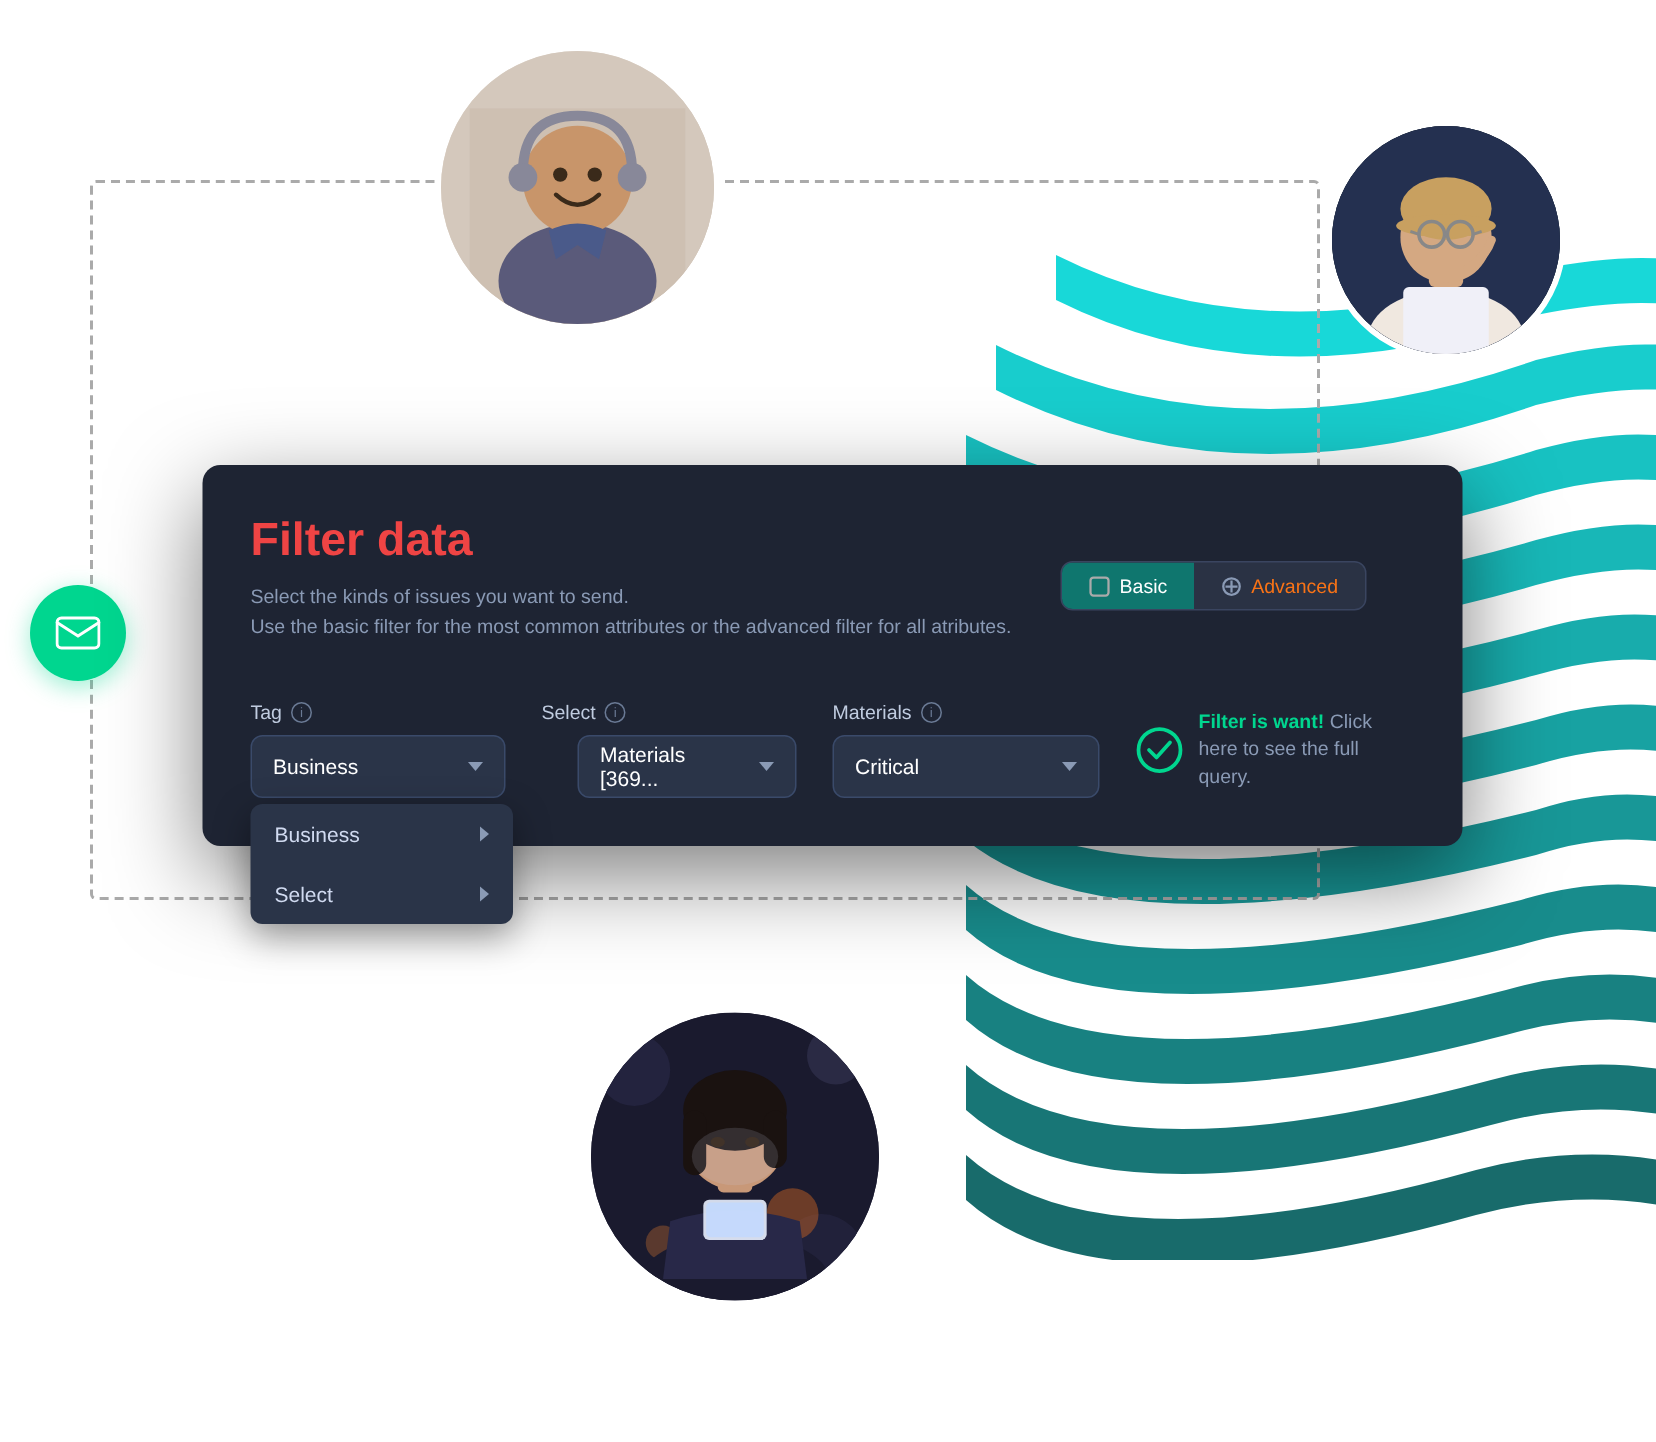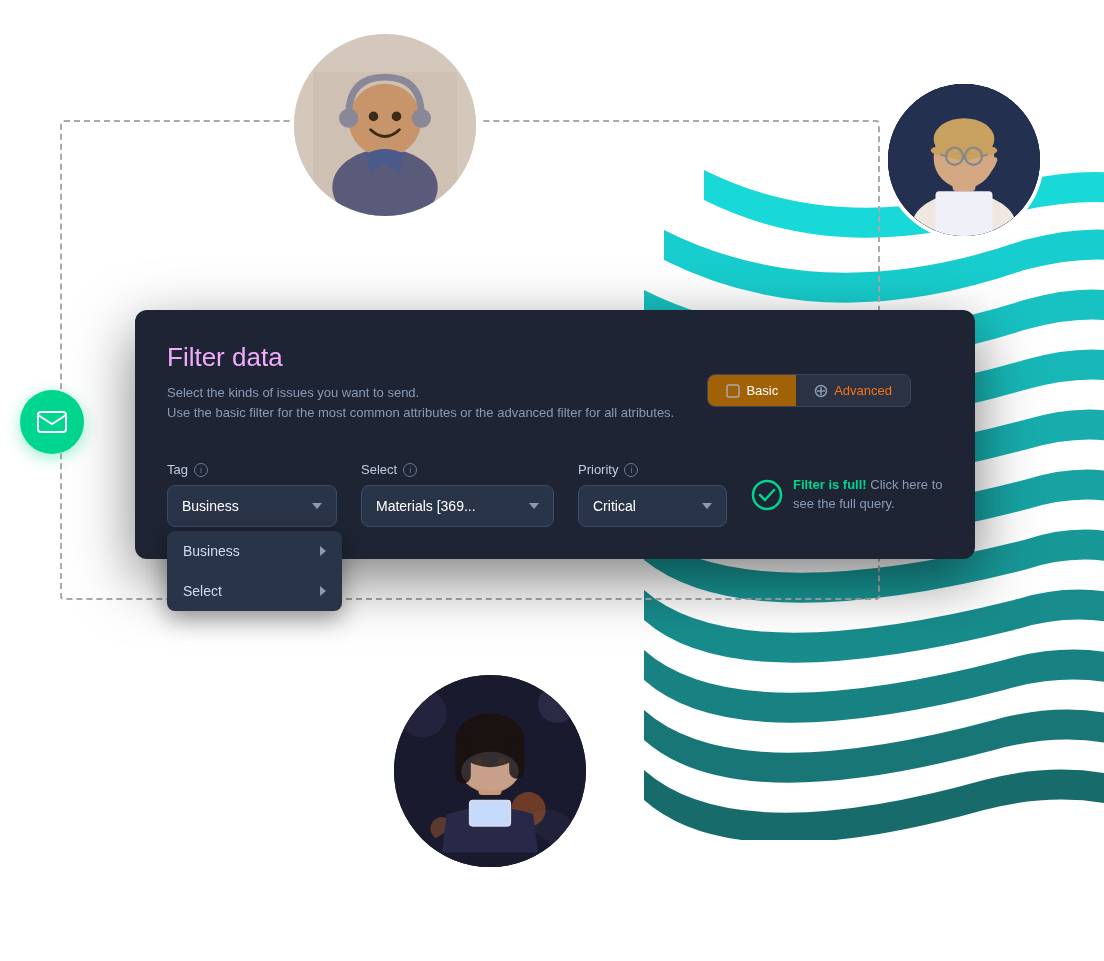--- a/index.html
+++ b/index.html
@@ -121,23 +121,23 @@
       top: 310px;
       width: 840px;
       background: #1e2433;
       border-radius: 12px;
       padding: 32px;
       box-shadow: 0 20px 60px rgba(0,0,0,0.5);
       z-index: 20;
     }
 
     .filter-title {
-      font-size: 26px;
-      font-weight: 400;
-      color: #f0abfc;
+      font-size: 31px;
+      font-weight: 700;
+      color: #ef4444;
       margin-bottom: 10px;
     }
 
     .filter-description {
       font-size: 13px;
       color: #8a9ab5;
       line-height: 1.5;
       margin-bottom: 40px;
     }
 
@@ -160,21 +160,21 @@
       cursor: pointer;
       display: flex;
       align-items: center;
       gap: 6px;
       border: none;
       background: transparent;
       font-family: inherit;
     }
 
     .toggle-btn.active {
-      background: #a16207;
+      background: #0f766e;
       color: #ffffff;
       border-radius: 0;
     }
 
     
     .filter-row {
       display: flex;
       gap: 24px;
       align-items: flex-start;
       margin-bottom: 0;
@@ -220,22 +220,22 @@
       font-size: 14px;
       padding: 0 14px;
       display: flex;
       align-items: center;
       justify-content: space-between;
       cursor: pointer;
       gap: 10px;
     }
 
     .select-tag { width: 170px; }
-    .select-policy { width: 193px; }
-    .select-priority { width: 149px; }
+    .select-policy { width: 146px; margin-left: 24px; }
+    .select-priority { width: 178px; }
 
     .chevron-down {
       width: 0;
       height: 0;
       border-left: 5px solid transparent;
       border-right: 5px solid transparent;
       border-top: 6px solid #8a9ab5;
       flex-shrink: 0;
     }
 
@@ -467,36 +467,36 @@
             <span class="info-icon">i</span>
           </div>
           <div class="select-dropdown select-policy">
             <span>Materials [369...</span>
             <div class="chevron-down"></div>
           </div>
         </div>
 
         <div class="filter-group">
           <div class="filter-label">
-            <span>Priority</span>
+            <span>Materials</span>
             <span class="info-icon">i</span>
           </div>
           <div class="select-dropdown select-priority">
             <span>Critical</span>
             <div class="chevron-down"></div>
           </div>
         </div>
 
         <div class="filter-valid">
           <svg class="valid-icon" viewBox="0 0 32 32" fill="none" xmlns="http://www.w3.org/2000/svg">
             <circle cx="16" cy="16" r="14" stroke="#00d68f" stroke-width="2.5" fill="none"></circle>
             <path d="M9 16 L14 21 L23 11" stroke="#00d68f" stroke-width="2.5" stroke-linecap="round" stroke-linejoin="round"></path>
           </svg>
           <div class="valid-text">
-            <strong>Filter is full!</strong>
+            <strong>Filter is want!</strong>
             <span>Click here to see the full query.</span>
           </div>
         </div>
 
       </div>
 
       <div class="dropdown-menu">
         <div class="dropdown-item">
           <span>Business</span>
           <div class="chevron-right"></div>

